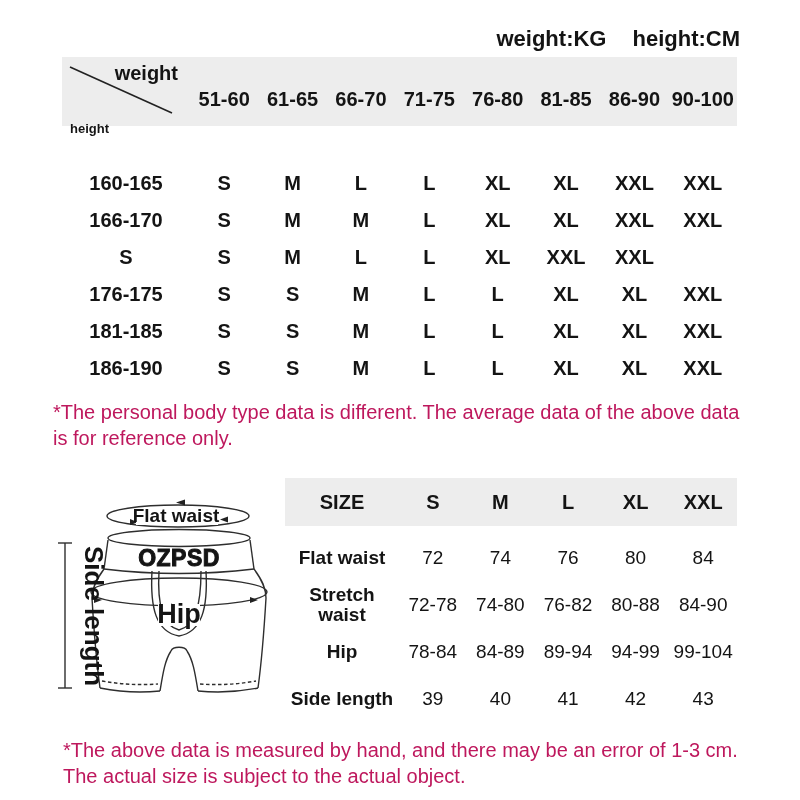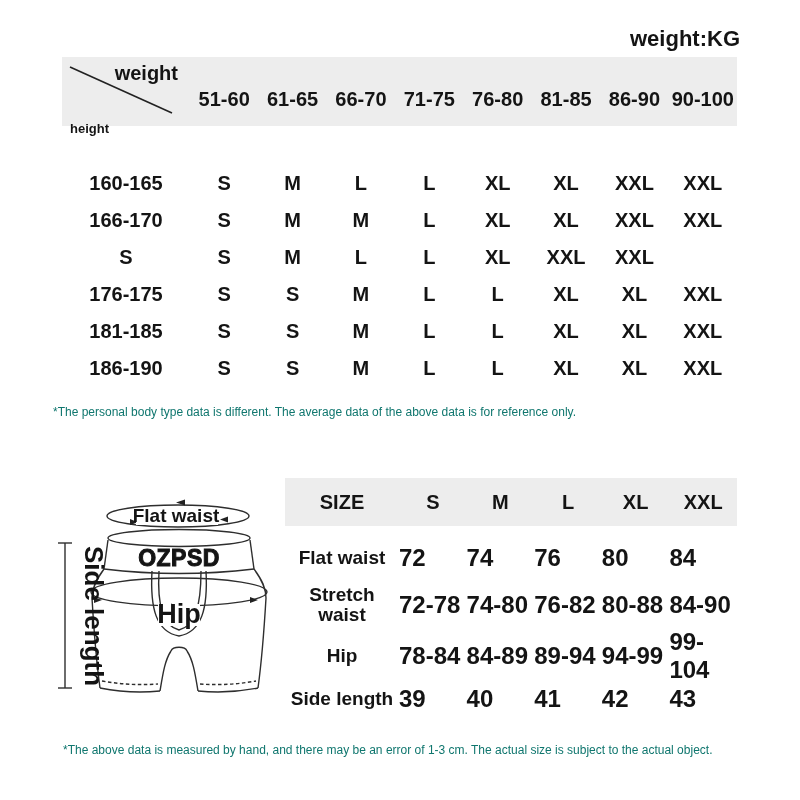--- a/index.html
+++ b/index.html
@@ -19,45 +19,46 @@
   .t1-head { background:#ededed; height:69px; align-items:center; }
   .t1-head .hcell { text-align:center; font-size:20px; font-weight:700; }
   .corner { position:relative; height:85px;padding-left:24px; }
   .corner svg { position:absolute; left:0; top:0; }
   .corner .w { position:absolute; top:5px; right:12px; font-size:20px; font-weight:700; }
   .corner .h { position:absolute; bottom:6px; left:8px; font-size:13px; font-weight:700; }
   .t1-body { padding-top:39px; }
   .t1-row { height:37px; align-items:center; }
   .t1-row .cell { text-align:center; font-size:20px; font-weight:700; }
 
-  .note { position:absolute; font-size:12px; font-weight:400; color:#0f766e; line-height:26px; }
+  .note { position:absolute; font-size:20px; font-weight:400; color:#be185d; line-height:26px; }
   .note-top { left:53px; top:399px; width:700px; }
   .note-bottom { left:63px; top:737px; width:682px; }
 
   
   .diagram { position:absolute; left:40px; top:470px; }
   .diagram text { font-family:"Liberation Sans", sans-serif; fill:#141414; }
 
   
   .t2 { position:absolute; left:285px; top:478px; width:452px; }
   .t2-grid { display:grid; grid-template-columns:114px repeat(5,1fr); }
   .t2-head { background:#ededed; height:48px; align-items:center; }
   .t2-head .hcell { text-align:center; font-size:20px; font-weight:700; }
   .t2-body { padding-top:8px; }
   .t2-row { height:47px; align-items:center; }
   .t2-row .label { text-align:center; font-size:19px; font-weight:700; line-height:20px; }
-  .t2-row .cell { font-size:24px; font-weight:700; }
+  .t2-row .cell { text-align:center; font-size:19px; font-weight:400; }
 </style>
 </head>
 <body>
 
 <div class="page">
 
   <div class="units">
     <span>weight:KG</span>
+    <span>height:CM</span>
   </div>
 
   <div class="t1">
     <div class="t1-grid t1-head">
       <div class="corner">
         <svg width="128" height="69">
           <line x1="8" y1="10" x2="110" y2="56" stroke="#222222" stroke-width="1.6"></line>
         </svg>
         <span class="w">weight</span>
         <span class="h">height</span>

